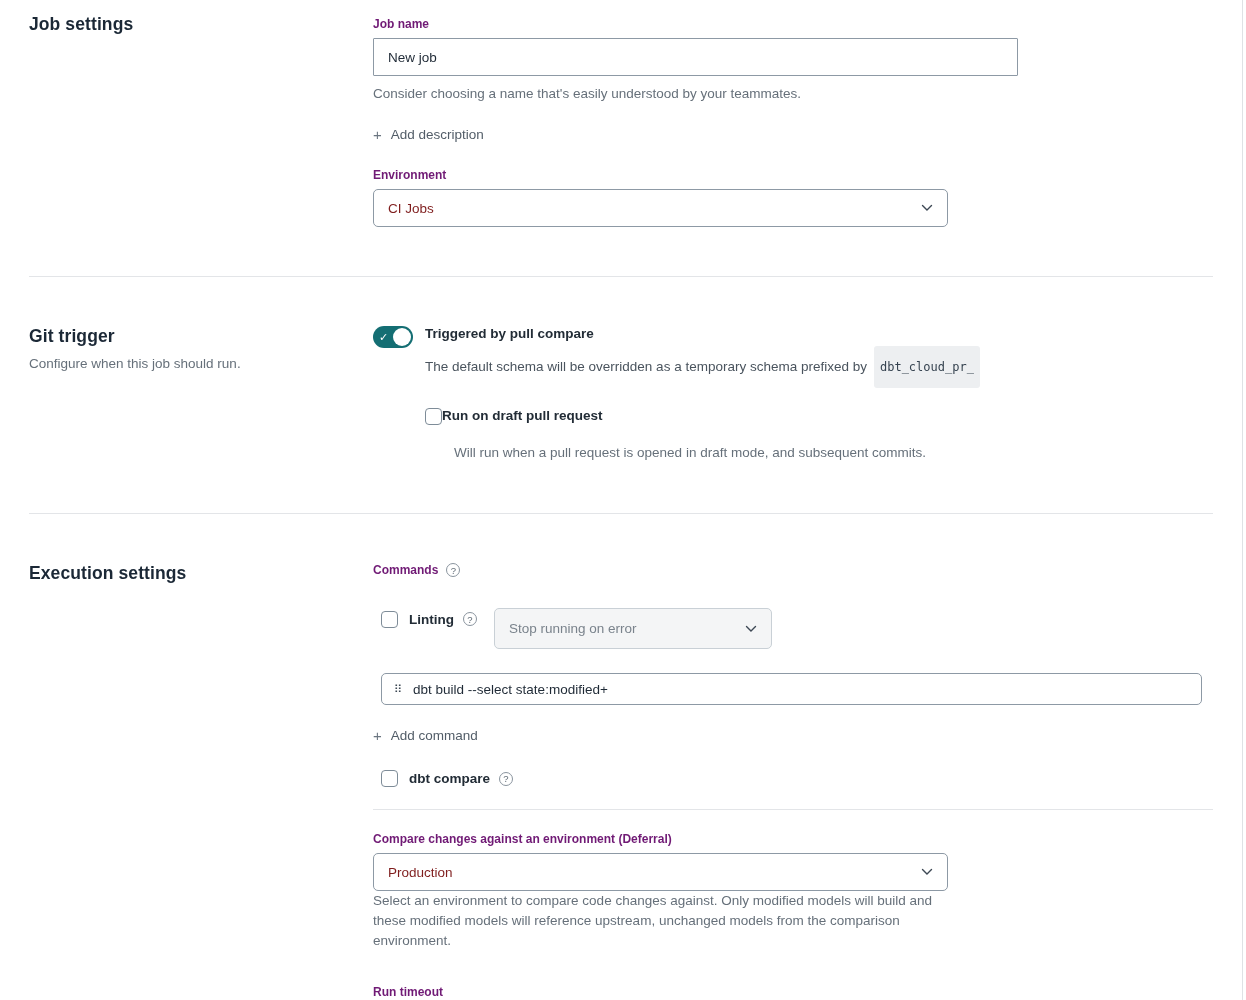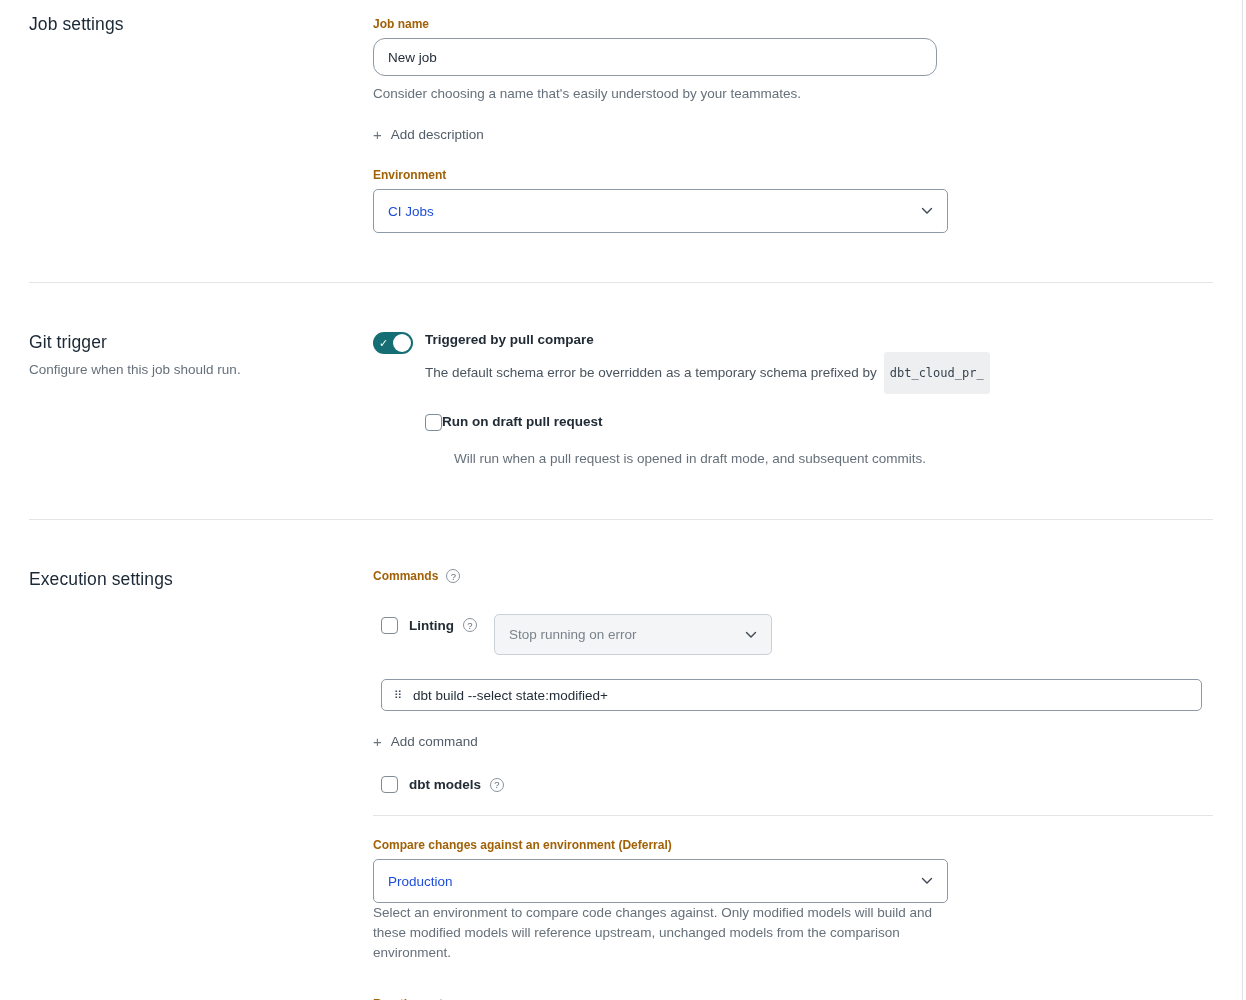--- a/index.html
+++ b/index.html
@@ -21,40 +21,40 @@
     padding-left: 29px;
     padding-right: 33px;
   }
   .divider {
     border-top: 1px solid #e3e5e8;
     margin-left: 29px;
     margin-right: 33px;
   }
   .section-heading {
     font-size: 17.5px;
-    font-weight: 400;
+    font-weight: 700;
     color: #1b2836;
     letter-spacing: 0.1px;
   }
   .section-subtitle {
     margin-top: 9px;
     font-size: 13.5px;
     color: #66707a;
   }
   .field-label {
     font-size: 12px;
     font-weight: 700;
-    color: #a16207;
+    color: #701a75;
     margin-bottom: 7px;
   }
   .text-input {
-    width: 564px;
+    width: 645px;
     height: 38px;
     border: 1px solid #8d99a5;
-    border-radius: 12px;
+    border-radius: 1px;
     padding: 0 14px;
     font-size: 13.5px;
     color: #1f2a36;
     font-family: "Liberation Sans", sans-serif;
     background: #fff;
     outline: none;
     display: block;
   }
   .helper {
     font-size: 13.5px;
@@ -67,29 +67,29 @@
     gap: 9px;
     font-size: 13.5px;
     color: #525d68;
     cursor: pointer;
     background: none; border: none;
     font-family: "Liberation Sans", sans-serif;
   }
   .plus-glyph { font-size: 15px; color: #6b7580; line-height: 1; }
   .select-box {
     width: 575px;
-    height: 44px;
+    height: 38px;
     border: 1px solid #8d99a5;
     border-radius: 5px;
     padding: 0 14px;
     display: flex;
     align-items: center;
     justify-content: space-between;
     font-size: 13.5px;
-    color: #1d4ed8;
+    color: #7f1d1d;
     background: #fff;
     cursor: pointer;
   }
   .select-box.disabled {
     background: #f4f5f6;
     color: #7a838c;
     border-color: #c9d0d6;
     margin-top: 19px;
   }
   .toggle {
@@ -209,21 +209,21 @@
   </div>
   <div>
     <div style="display:flex; gap:12px;">
       <div class="toggle">
         <span class="check">✓</span>
         <span class="knob"></span>
       </div>
       <div>
         <div class="item-label">Triggered by pull compare</div>
         <div class="helper" style="margin-top:5px; color:#4a545e; display:flex; align-items:center; gap:7px; flex-wrap:wrap;">
-          <span>The default schema error be overridden as a temporary schema prefixed by</span>
+          <span>The default schema will be overridden as a temporary schema prefixed by</span>
           <span class="code-badge">dbt_cloud_pr_</span>
         </div>
         <div style="margin-top:20px; display:flex; gap:0; align-items:flex-start;">
           <span class="checkbox"></span>
           <span class="item-label">Run on draft pull request</span>
         </div>
         <div class="helper" style="margin-top:18px; margin-left:29px;">Will run when a pull request is opened in draft mode, and subsequent commits.</div>
       </div>
     </div>
   </div>
@@ -261,21 +261,21 @@
       <input class="command-text-input" type="text" value="dbt build --select state:modified+" style="">
     </div>
 
     <button class="link-row" style="margin-top:23px;">
       <span class="plus-glyph">+</span>
       <span>Add command</span>
     </button>
 
     <div style="display:flex; align-items:center; gap:11px; margin-top:27px;">
       <span class="checkbox" style="margin-left:8px;"></span>
-      <span class="item-label">dbt models</span>
+      <span class="item-label">dbt compare</span>
       <span class="help-icon" style="margin-left:-2px;">?</span>
     </div>
 
     <div style="border-top:1px solid #e3e5e8; margin-top:22px;"></div>
 
     <div class="field-label" style="margin-top:22px;">Compare changes against an environment (Deferral)</div>
     <div class="select-box">
       <span>Production</span>
       <span>
         <svg class="chevron-svg" width="12" height="8" viewBox="0 0 12 8">

